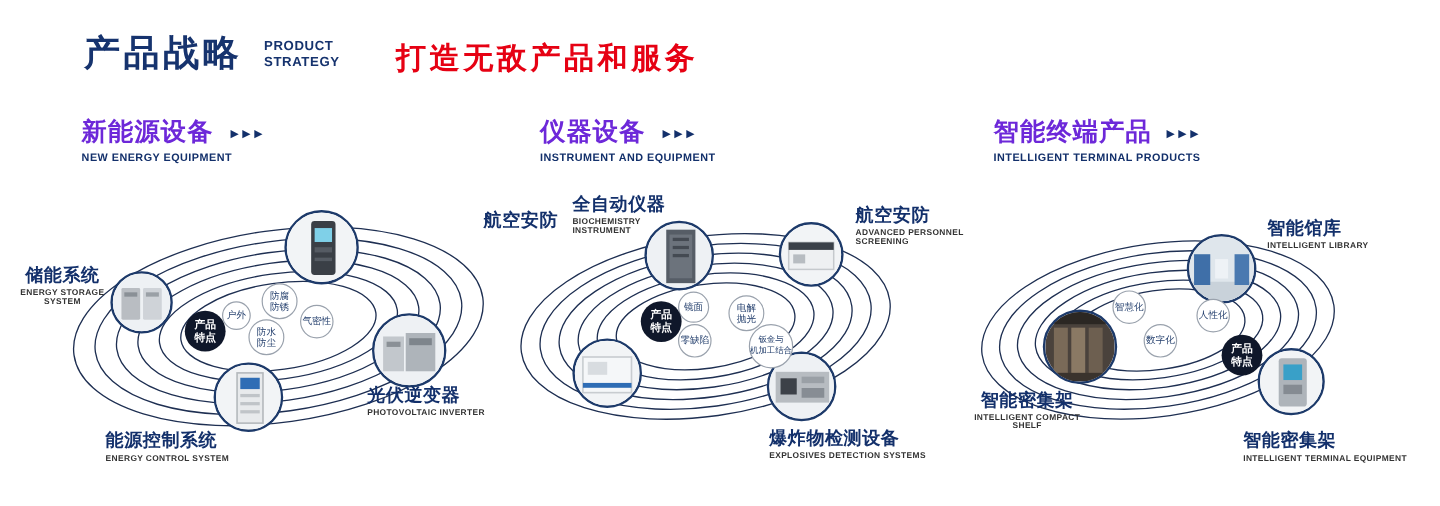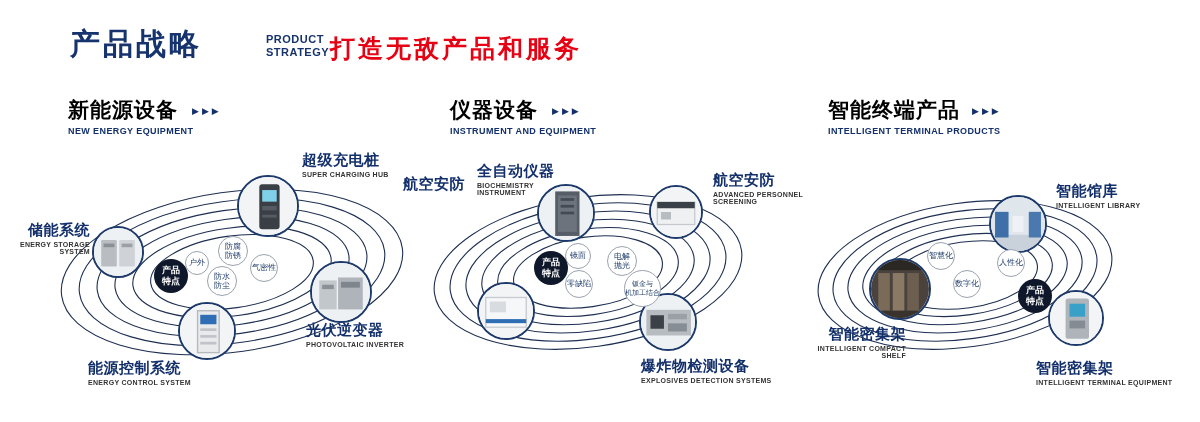--- a/index.html
+++ b/index.html
@@ -3,37 +3,37 @@
 <meta charset="utf-8">
 <style>
   html,body{margin:0;padding:0;background:#fff;}
   .canvas{
     position:relative;width:1200px;height:422px;background:#ffffff;
     font-family:"Liberation Sans", sans-serif;overflow:hidden;
   }
   .pre{white-space:pre-line;}
   .orbits{position:absolute;left:0;top:0;z-index:0;}
   .hdr-title{position:absolute;left:70px;top:24px;font-size:30px;font-weight:bold;color:#16336e;letter-spacing:3px;z-index:2;}
-  .hdr-sub{position:absolute;left:220px;top:33px;font-size:11px;font-weight:bold;color:#16336e;line-height:1.2;letter-spacing:.5px;z-index:2;margin-left:46px;}
+  .hdr-sub{position:absolute;left:220px;top:33px;font-size:11px;font-weight:bold;color:#16336e;line-height:1.2;letter-spacing:.5px;z-index:2;}
   .hdr-tagline{position:absolute;left:330px;top:32px;font-size:25px;font-weight:bold;color:#e60113;letter-spacing:3px;z-index:2;}
-  .sec-title{position:absolute;top:96px;font-size:21px;font-weight:bold;color:#000000;letter-spacing:1px;z-index:2;}
+  .sec-title{position:absolute;top:96px;font-size:21px;font-weight:bold;color:#6d28d9;letter-spacing:1px;z-index:2;}
   .sec-sub{position:absolute;top:126px;font-size:9px;font-weight:bold;color:#13306b;letter-spacing:.4px;z-index:2;}
   .chev{position:absolute;top:106px;font-size:9px;color:#13306b;letter-spacing:3px;z-index:2;}
   .node{position:absolute;border-radius:50%;border:2px solid #1d3a6a;background:#fff;overflow:hidden;z-index:2;box-sizing:border-box;}
   .node svg{display:block;width:100%;height:100%;}
   .red-circle{position:absolute;width:34px;height:34px;border-radius:50%;background:#0f172a;color:#fff;
     display:flex;align-items:center;justify-content:center;text-align:center;
     font-size:9px;font-weight:bold;line-height:1.2;z-index:4;}
   .bubble{position:absolute;border-radius:50%;background:#fff;border:1px solid #9aa2ad;color:#25406e;
     display:flex;align-items:center;justify-content:center;text-align:center;
     font-size:8px;line-height:1.15;z-index:3;box-sizing:border-box;}
   .label-block{position:absolute;line-height:1.1;z-index:2;}
   .zh{font-size:15px;font-weight:bold;color:#13306b;letter-spacing:.5px;}
   .en{font-size:7px;font-weight:bold;color:#333;letter-spacing:.3px;margin-top:2px;}
-  .ta-r{text-align:right;}
+  .ta-r{text-align:center;}
 </style>
 </head>
 <body>
 
 <div class="canvas">
 
   <svg class="orbits" width="1200" height="422" viewBox="0 0 1200 422">
     <g transform="translate(232,272) rotate(-8)" fill="none" stroke="#1e2f52" stroke-width="1.1">
       <ellipse rx="172" ry="80"></ellipse>
         <ellipse rx="154" ry="71"></ellipse>
@@ -122,24 +122,20 @@
 防锈</div>
   <div class="bubble pre" style="left:250px;top:254px;width:28px;height:28px">气密性</div>
   <div class="bubble pre" style="left:207px;top:266px;width:30px;height:30px">防水
 防尘</div>
 
   <div class="label-block ta-r" style="left:14px;top:222px;width:76px">
     <div class="zh">储能系统</div>
     <div class="en pre">ENERGY STORAGE
 SYSTEM</div>
   </div>
-  <div class="label-block" style="left:302px;top:152px">
-    <div class="zh">超级充电桩</div>
-    <div class="en pre">SUPER CHARGING HUB</div>
-  </div>
   <div class="label-block" style="left:306px;top:322px">
     <div class="zh">光伏逆变器</div>
     <div class="en pre">PHOTOVOLTAIC INVERTER</div>
   </div>
   <div class="label-block" style="left:88px;top:360px">
     <div class="zh">能源控制系统</div>
     <div class="en pre">ENERGY CONTROL SYSTEM</div>
   </div>
 
   <div class="node" style="left:537px;top:184px;width:58px;height:58px">

